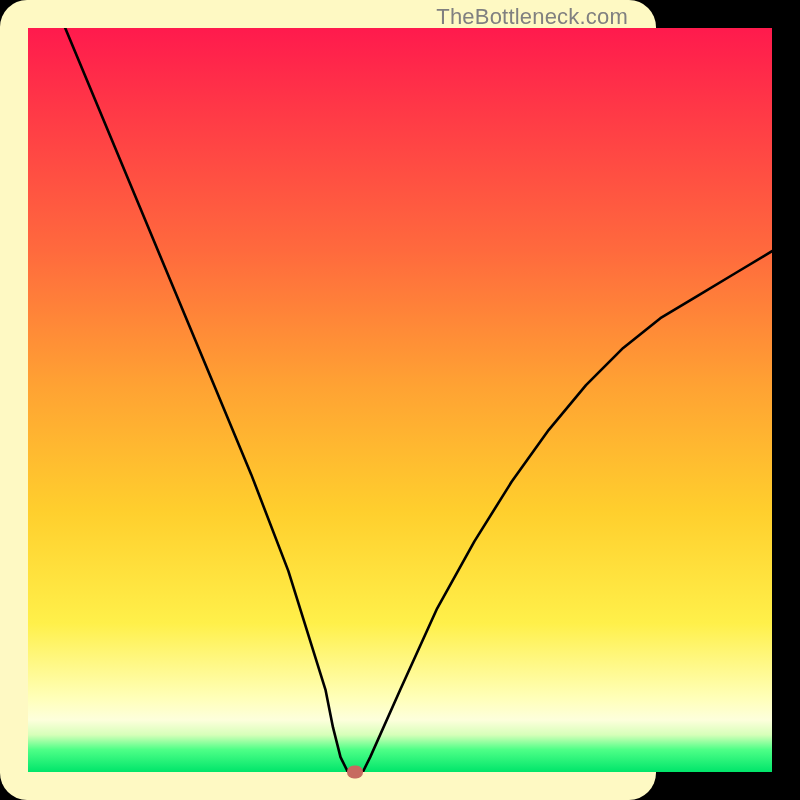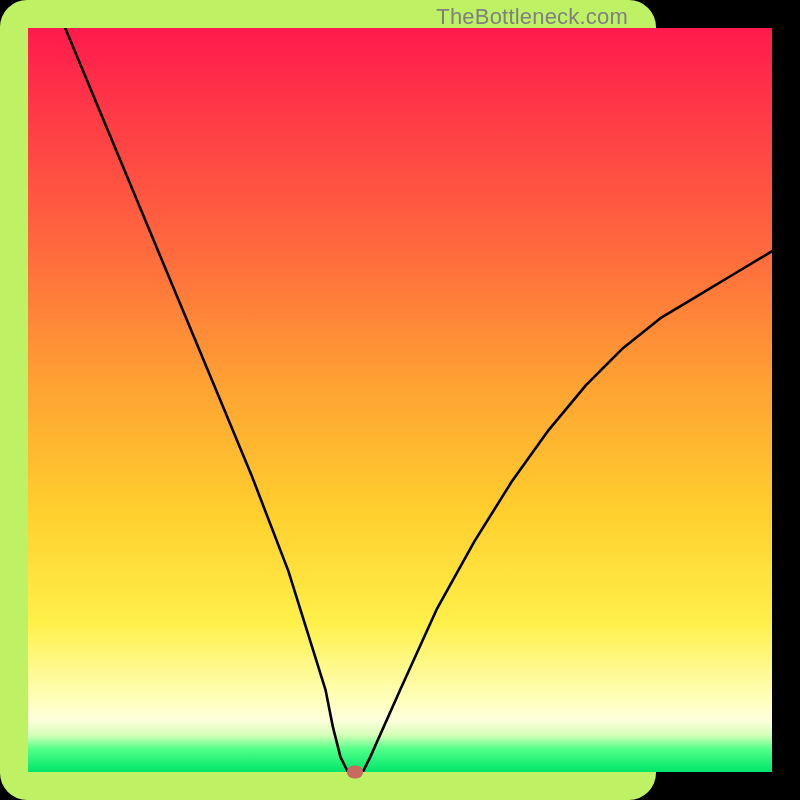--- a/index.html
+++ b/index.html
@@ -8,21 +8,21 @@
     width: 800px;
     height: 800px;
     background: #000;
     font-family: Arial, Helvetica, sans-serif;
     overflow: hidden;
   }
   .frame {
     position: absolute;
     left: 0; top: 0;
     width: 656px; height: 800px;
-    background: #bef264;
+    background: #fef9c3;
     border-radius: 27px;
   }
   .plot {
     position: absolute;
     left: 28px;
     top: 28px;
     width: 744px;   
     height: 744px;
     
     background: linear-gradient(

